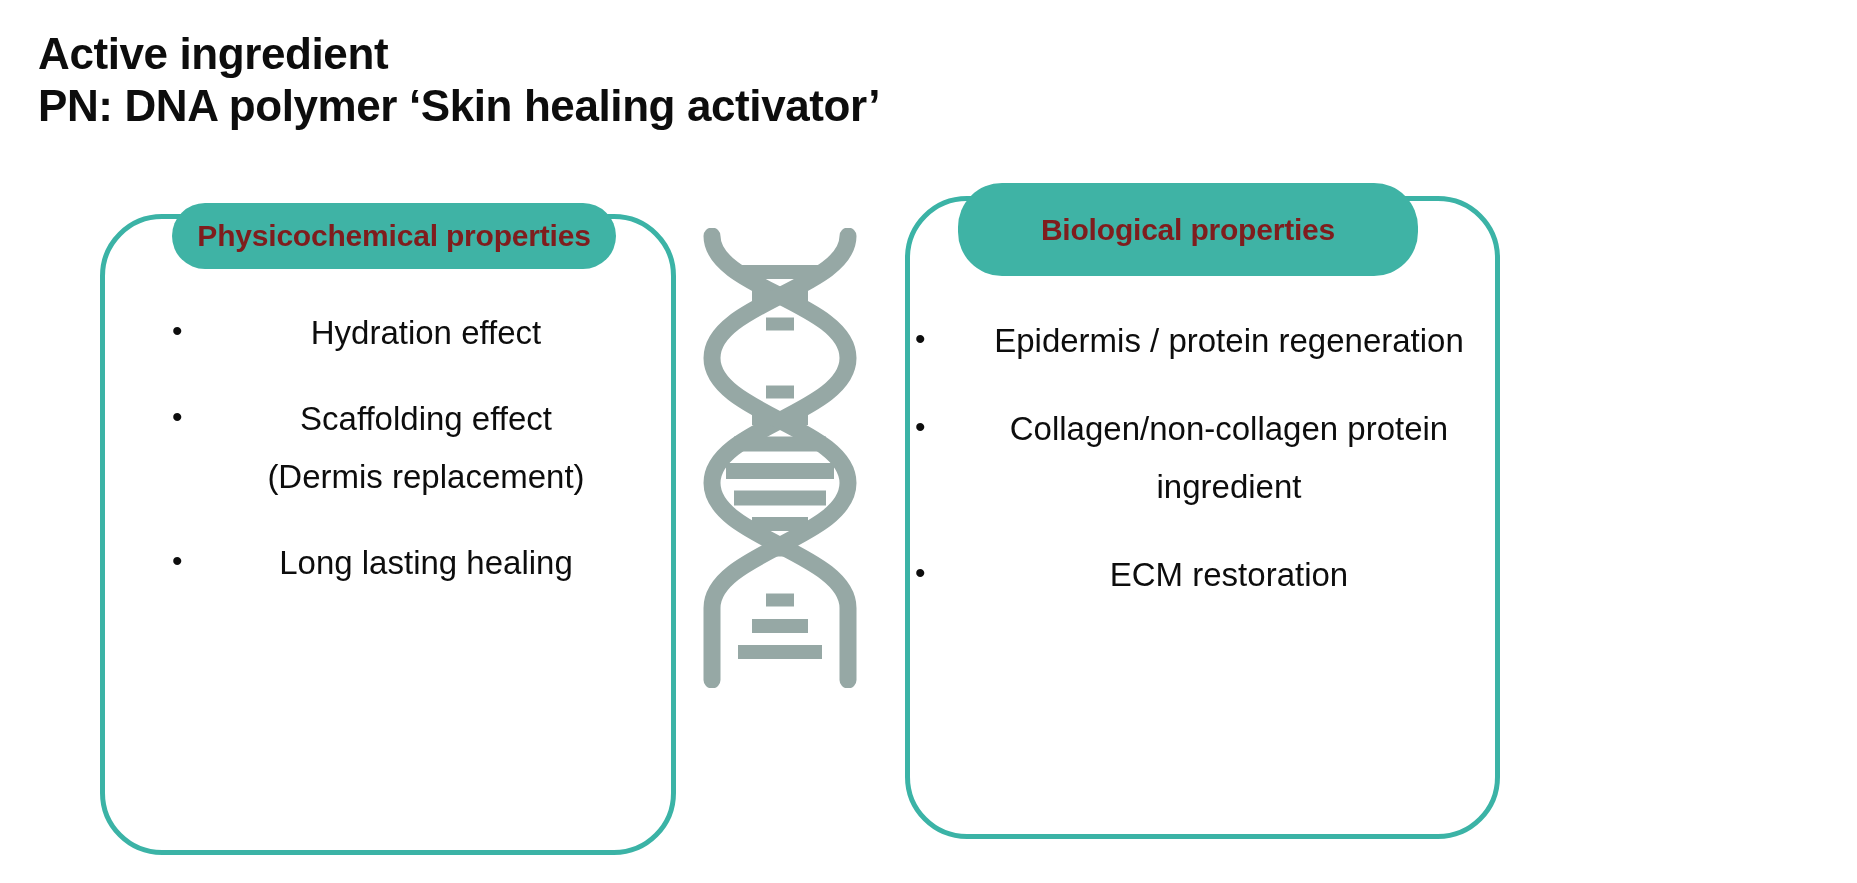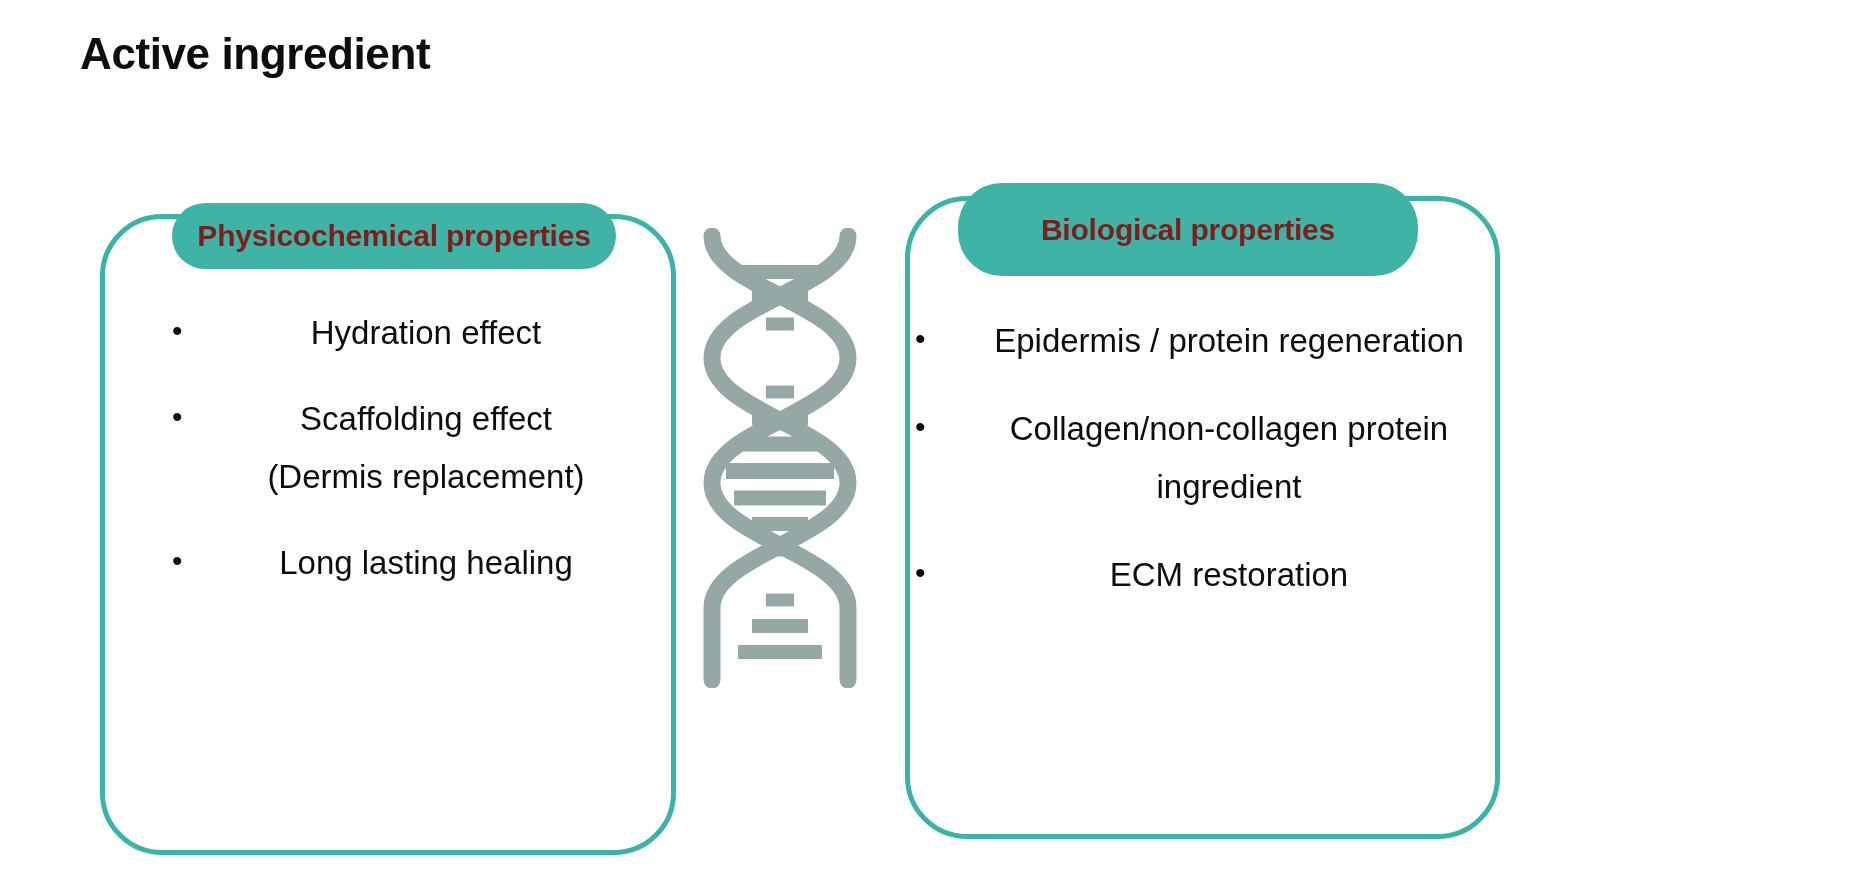--- a/index.html
+++ b/index.html
@@ -24,21 +24,20 @@
     width: 1100px;
   }
   .title-line {
     font-family: "Liberation Sans", sans-serif;
     font-weight: bold;
     font-size: 44px;
     line-height: 1.18;
     letter-spacing: -0.4px;
     color: #0d0d0d;
     white-space: nowrap;
-    margin-left: 42px;
   }
 
   
   #panels {
     position: absolute;
     left: 0;
     top: 0;
     width: 1857px;
     height: 883px;
   }
@@ -145,20 +144,21 @@
     top: 228px;
     width: 180px;
     height: 460px;
   }
 </style>
 </head>
 <body>
 
 <div id="title-block">
   <div class="title-line">Active ingredient</div>
+  <div class="title-line">PN: DNA polymer ‘Skin healing activator’</div>
 </div>
 
 <div id="panels">
 
   <div class="panel" id="panel-left"></div>
 
   <div class="pill" id="pill-left">Physicochemical properties</div>
 
   <ul class="bullet-list" id="list-left">
     <li class="bullet-row">

